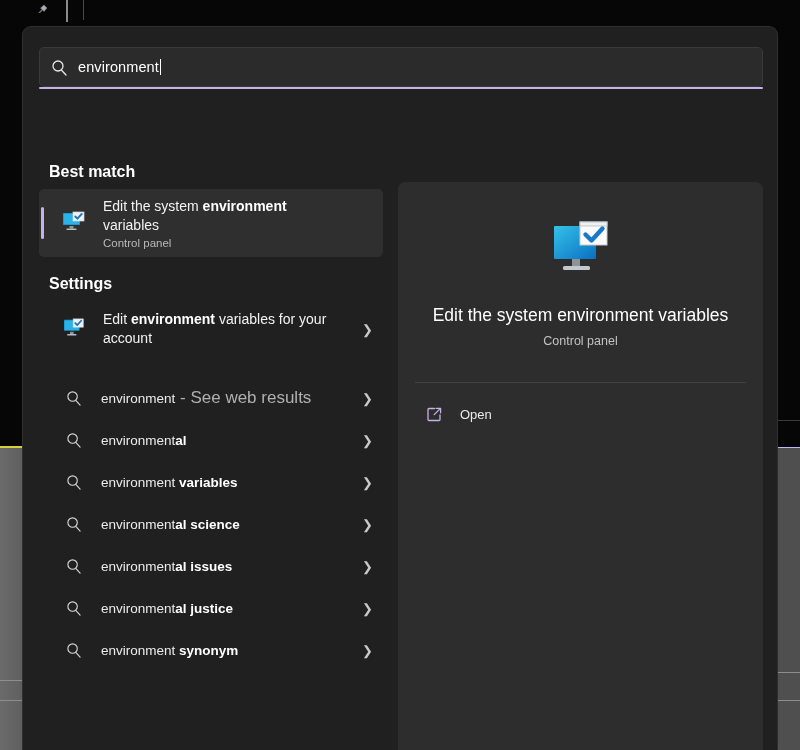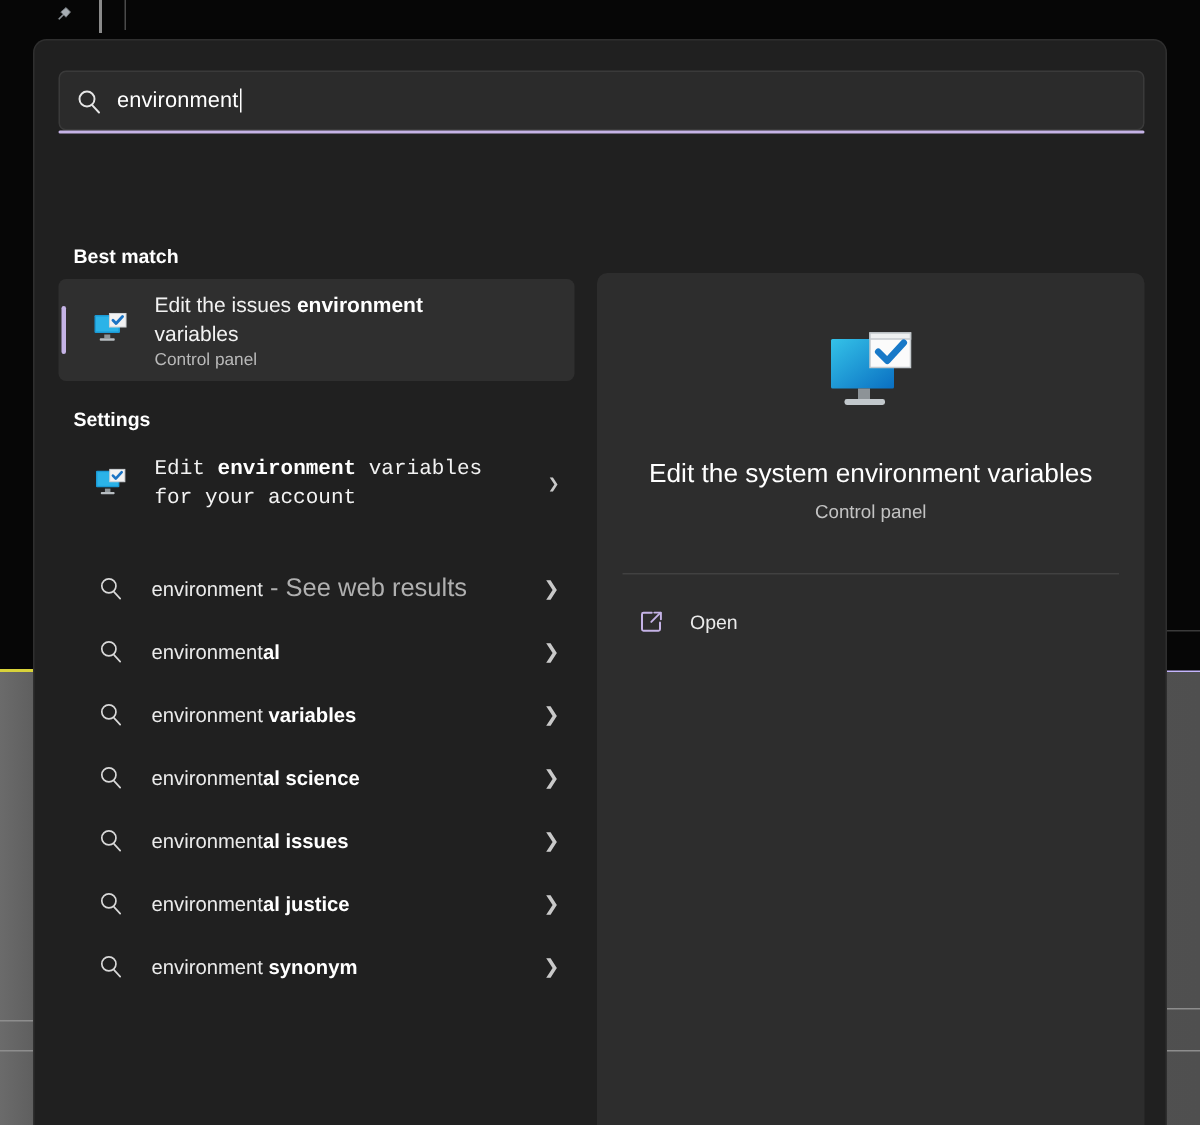--- a/index.html
+++ b/index.html
@@ -225,21 +225,21 @@
   
   #results-column {
     position: absolute;
     left: 16px;
     top: 136px;
     width: 344px;
     bottom: 0;
   }
 
   .section-header {
-    font-size: 13px;
+    font-size: 16px;
     font-weight: bold;
     color: #ffffff;
     padding: 0 0 8px 10px;
   }
 
   
   #best-match-item {
     position: relative;
     height: 68px;
     background: #2f2f2f;
@@ -281,21 +281,20 @@
 
   
   #settings-item {
     position: relative;
     height: 56px;
     display: flex;
     align-items: center;
     padding-left: 20px;
     border-radius: 5px;
     margin-bottom: 20px;
-    font-family: Liberation Mono, monospace;
   }
   #settings-item .row-title { max-width: 230px; }
   .row-chevron {
     position: absolute;
     right: 10px;
     top: 50%;
     transform: translateY(-50%);
     color: #c9c9c9;
     font-size: 13px;
   }
@@ -435,21 +434,21 @@
           <svg width="26" height="24" viewBox="0 0 26 24">
             <rect x="1" y="2" width="17" height="12" rx="0.8" fill="#1b9ad6"></rect>
             <rect x="2" y="3" width="15" height="10" fill="#2bb3e8"></rect>
             <rect x="7.5" y="15" width="4" height="2.5" fill="#8e9599"></rect>
             <rect x="4.5" y="17.5" width="10" height="1.6" rx="0.6" fill="#b7bdc1"></rect>
             <rect x="11" y="1" width="11" height="9" fill="#f2f2f2" stroke="#cfd3d6" stroke-width="0.7"></rect>
             <path d="M13.3 5.5 L15.4 7.7 L19.7 3" fill="none" stroke="#1b74c4" stroke-width="1.9" stroke-linecap="round" stroke-linejoin="round"></path>
           </svg>
         </div>
         <div class="row-text">
-          <div class="row-title"><span>Edit the issues </span><b>environment</b><span> variables</span></div>
+          <div class="row-title"><span>Edit the system </span><b>environment</b><span> variables</span></div>
           <div class="row-sub">Control panel</div>
         </div>
       </div>
 
       <div class="section-header">Settings</div>
 
       <div id="settings-item">
         <div class="row-icon">
           <svg width="24" height="22" viewBox="0 0 26 24">
             <rect x="1" y="2" width="17" height="12" rx="0.8" fill="#1b9ad6"></rect>

